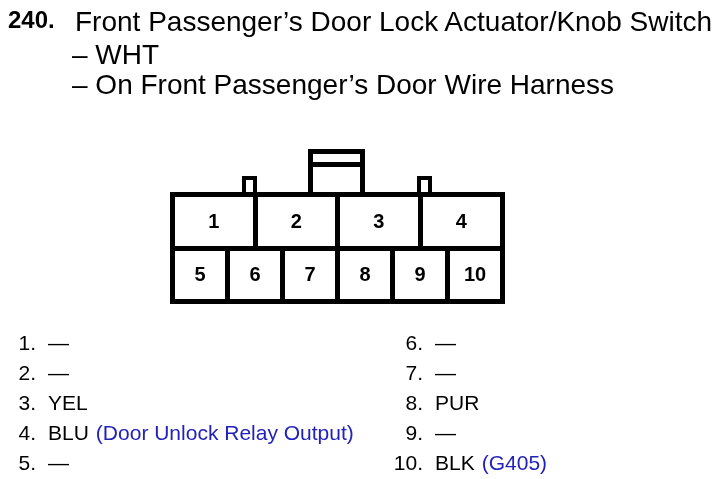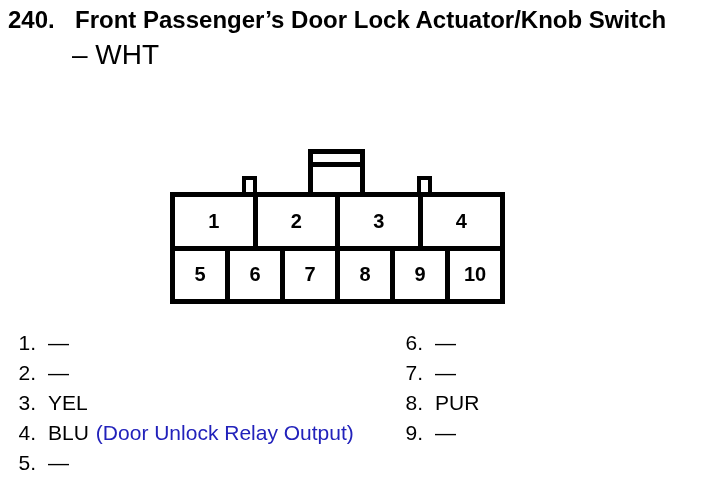--- a/index.html
+++ b/index.html
@@ -8,21 +8,21 @@
     width:726px;height:479px;
     background:#ffffff;
     font-family:"Liberation Sans", sans-serif;
     color:#000000;
     overflow:hidden;
     border-radius:29px;
   }
   
   .title-line{position:absolute;top:6px;left:0;width:726px;height:30px;}
   .title-num{position:absolute;left:8px;top:0;font-size:24px;font-weight:bold;white-space:nowrap;}
-  .title-text{position:absolute;left:75px;top:0;font-size:24px;font-weight:bold;white-space:nowrap;}
+  .title-text{position:absolute;left:75px;top:0;font-size:28px;font-weight:normal;white-space:nowrap;}
   .details{position:absolute;left:72px;top:40px;font-size:28px;line-height:30px;}
   .detail-line{white-space:nowrap;}
   
   .connector{position:absolute;left:0;top:0;width:726px;height:310px;}
   .conn-box{
     position:absolute;left:170px;top:192px;width:335px;height:112px;
     border:5px solid #000;box-sizing:border-box;background:#fff;
     display:flex;flex-direction:column;
   }
   .conn-row{display:flex;flex:1 1 0;}
@@ -59,20 +59,21 @@
 
 <div class="page">
 
   <div class="title-line">
     <span class="title-num">240.</span>
     <span class="title-text">Front Passenger’s Door Lock Actuator/Knob Switch</span>
   </div>
 
   <div class="details">
     <div class="detail-line">– WHT</div>
+    <div class="detail-line">– On Front Passenger’s Door Wire Harness</div>
   </div>
 
   <div class="connector">
     <div class="latch-tab">
       <div class="latch-inner"></div>
     </div>
     <div class="side-tab left"></div>
     <div class="side-tab right"></div>
 
     <div class="conn-box">
@@ -133,15 +134,20 @@
     </div>
     <div class="pin-row">
       <span class="pin-num">8.</span>
       <span class="pin-wire">PUR</span>
     </div>
     <div class="pin-row">
       <span class="pin-num">9.</span>
       <span class="pin-wire">—</span>
       <span class="pin-note"></span>
     </div>
+    <div class="pin-row">
+      <span class="pin-num">10.</span>
+      <span class="pin-wire">BLK</span>
+      <span class="pin-note">(G405)</span>
+    </div>
   </div>
 
 </div>
 
 </body></html>

